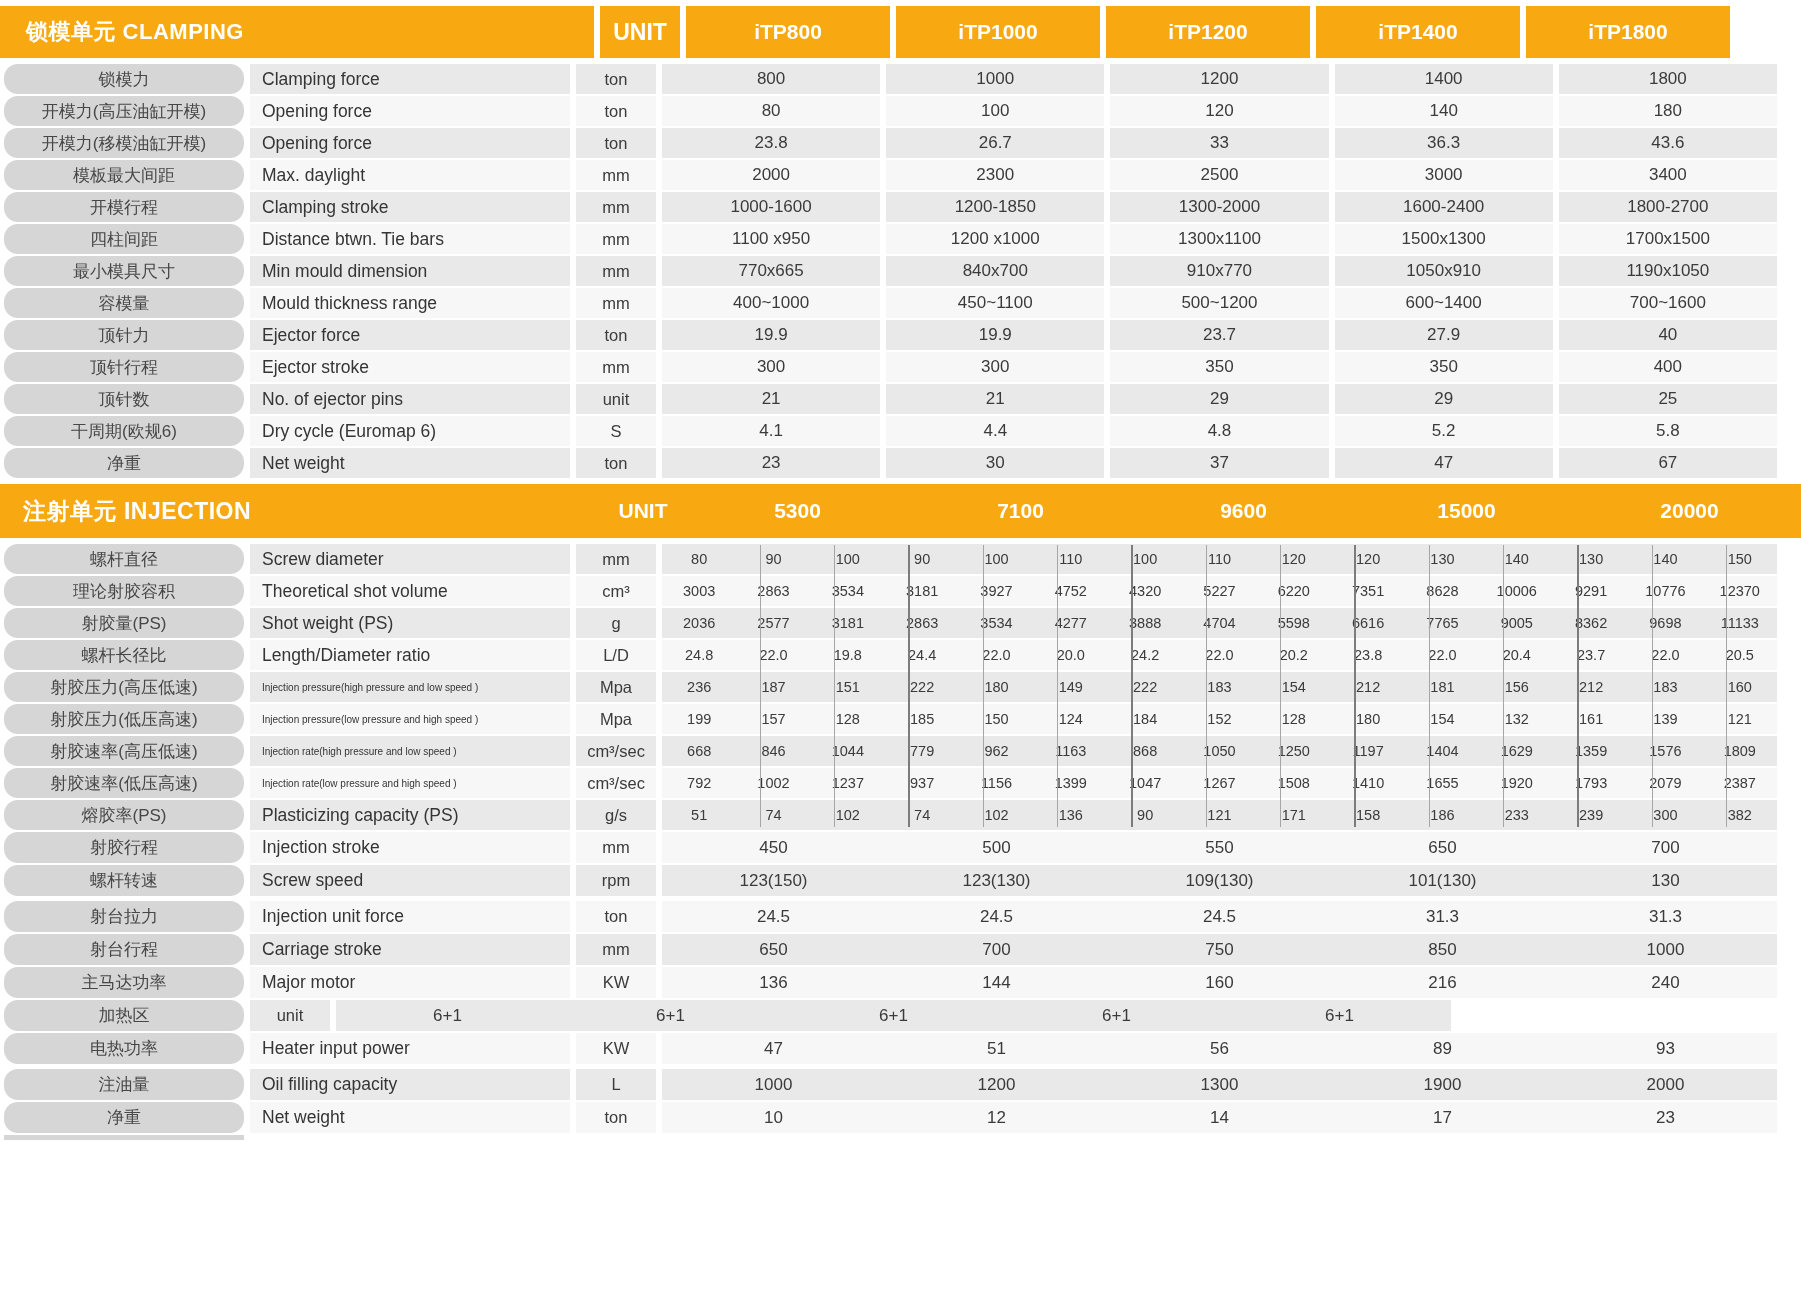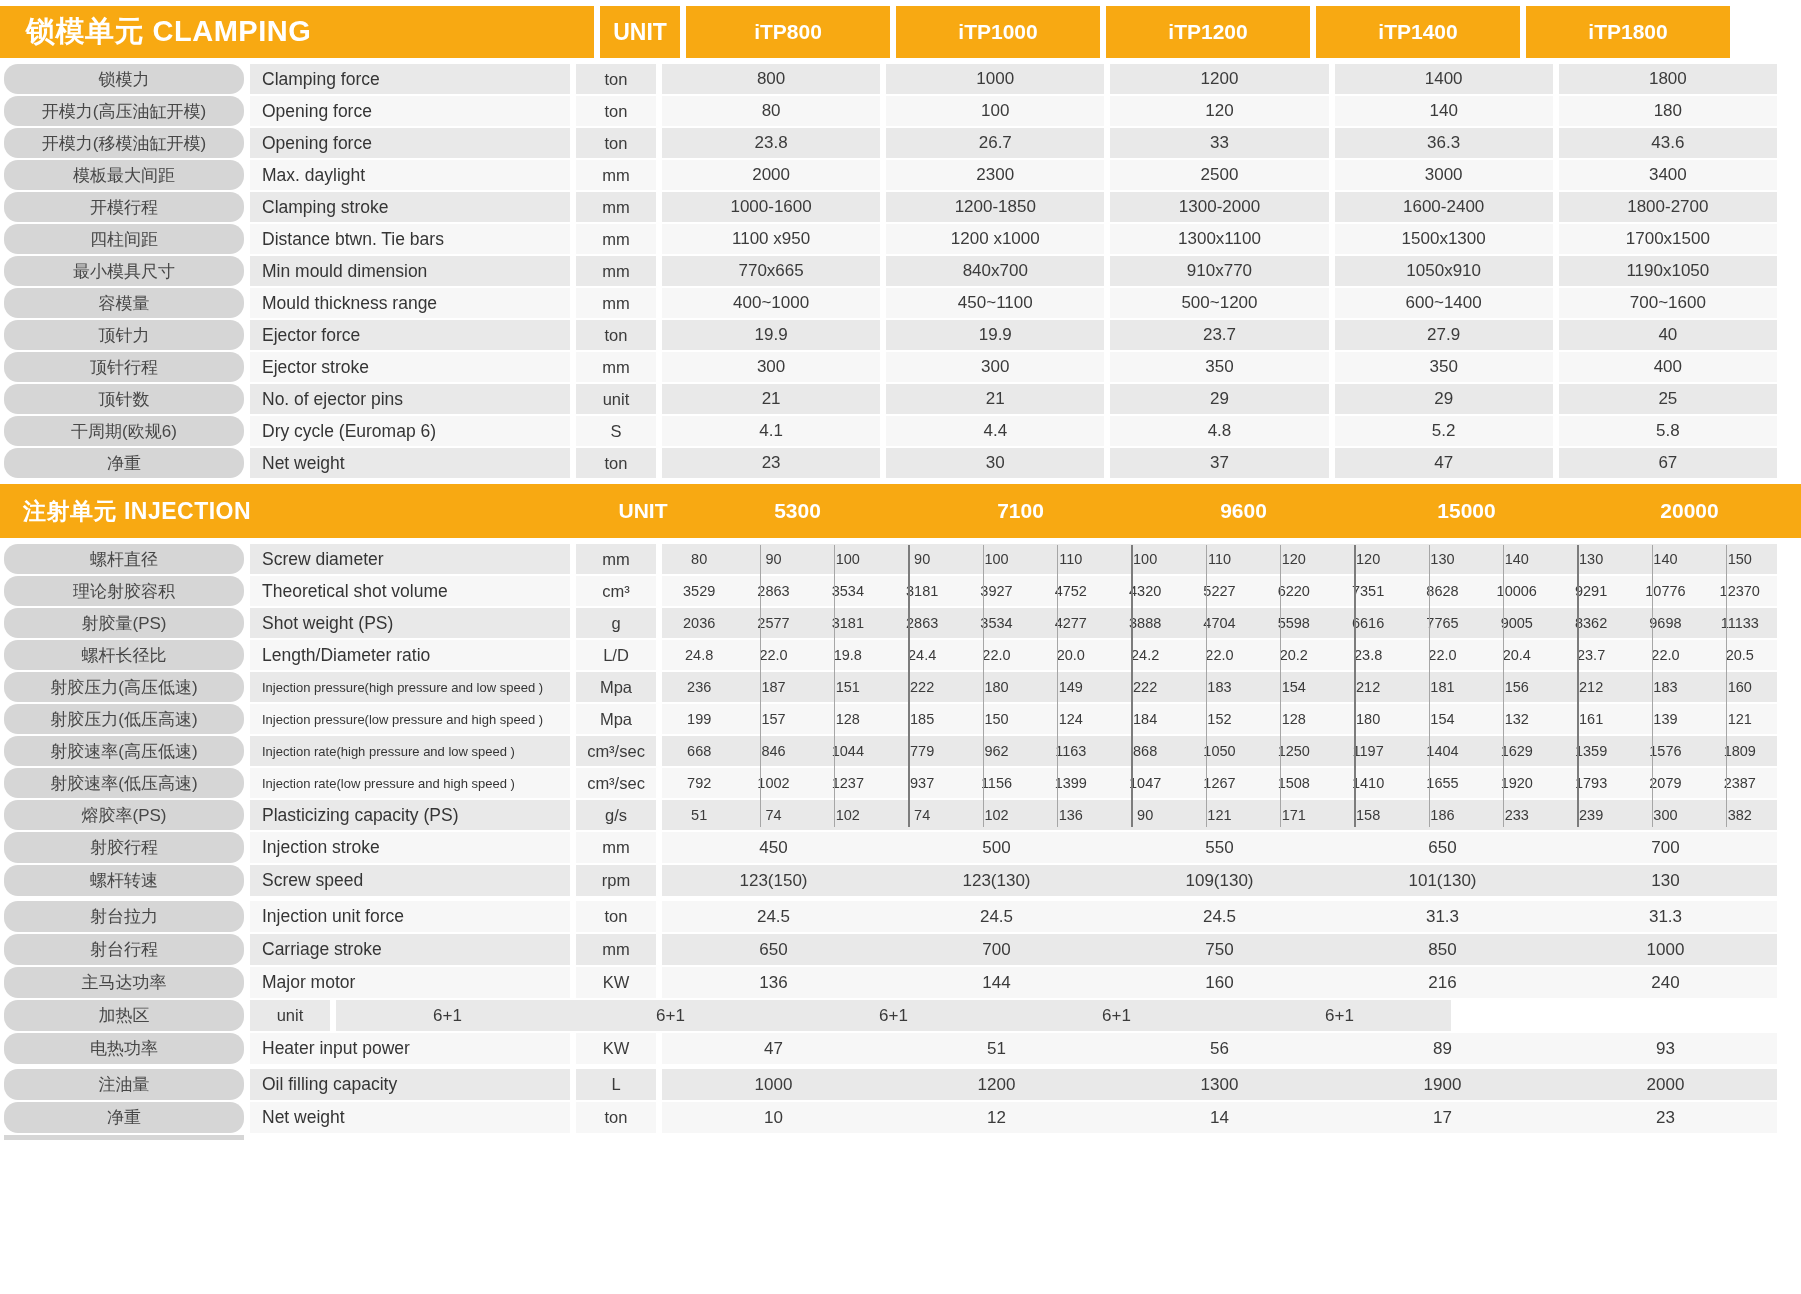--- a/index.html
+++ b/index.html
@@ -12,38 +12,38 @@
   *{box-sizing:border-box;margin:0;padding:0}
   html,body{width:1801px;height:1294px;overflow:hidden;background:#fff;
     font-family:"Liberation Sans","DejaVu Sans",sans-serif;color:var(--txt);}
   .sheet{width:1801px;height:1294px;position:relative;}
 
   
   .band{display:flex;height:52px;margin:6px 0 6px 0;}
   .band .blk{background:var(--orange);color:#fff;font-weight:bold;
     display:flex;align-items:center;justify-content:center;}
   .band .title-blk{width:594px;justify-content:flex-start;padding-left:26px;
-    font-size:29px;letter-spacing:.5px;margin-right:6px;}
+    font-size:22px;letter-spacing:.5px;margin-right:6px;}
   .band .unit-blk{width:80px;font-size:23px;margin-right:6px;}
   .band .model-blk{width:204px;font-size:21px;margin-right:6px;}
   .band .model-blk:last-child{margin-right:0;}
 
   .band2{display:flex;height:54px;margin:6px 0 6px 0;background:var(--orange);
     color:#fff;font-weight:bold;align-items:center;}
   .band2 .title2{width:600px;padding-left:23px;font-size:23px;letter-spacing:.5px;}
   .band2 .unit2{width:86px;text-align:center;font-size:21px;}
   .band2 .model2{width:223px;text-align:center;font-size:21px;}
 
   
   .spec-row{display:flex;height:30px;margin-bottom:2px;}
   .cn-box{width:240px;margin-left:4px;margin-right:6px;background:var(--cn-gray);
     display:flex;align-items:center;justify-content:center;font-size:17px;color:#474747;border-radius:14px;}
   .en-cell{width:320px;margin-right:6px;display:flex;align-items:center;
     padding-left:12px;font-size:17.5px;color:#353535;}
-  .en-cell.en-small{font-size:13px;}
+  .en-cell.en-small{font-size:10px;}
   .unit-cell{width:80px;margin-right:6px;display:flex;align-items:center;
     justify-content:center;font-size:16.5px;}
   .val-cell{width:218.2px;margin-right:6px;display:flex;align-items:center;
     justify-content:center;font-size:17px;}
   .val-cell:last-child{margin-right:8px;}
   .r0 .bgc{background:var(--row-dark);}
   .r1 .bgc{background:var(--row-light);}
 
   
   .data-strip{width:1115px;display:flex;}
@@ -242,21 +242,21 @@
           <div class="sub-cell">130</div>
           <div class="sub-cell">140</div>
           <div class="sub-cell">150</div>
         </div>
       </div>
       <div class="spec-row r1">
         <div class="cn-box">理论射胶容积</div>
         <div class="en-cell bgc">Theoretical shot volume</div>
         <div class="unit-cell bgc">cm³</div>
         <div class="data-strip bgc">
-          <div class="sub-cell">3529</div>
+          <div class="sub-cell">3003</div>
           <div class="sub-cell">2863</div>
           <div class="sub-cell">3534</div>
           <div class="sub-cell">3181</div>
           <div class="sub-cell">3927</div>
           <div class="sub-cell">4752</div>
           <div class="sub-cell">4320</div>
           <div class="sub-cell">5227</div>
           <div class="sub-cell">6220</div>
           <div class="sub-cell">7351</div>
           <div class="sub-cell">8628</div>

